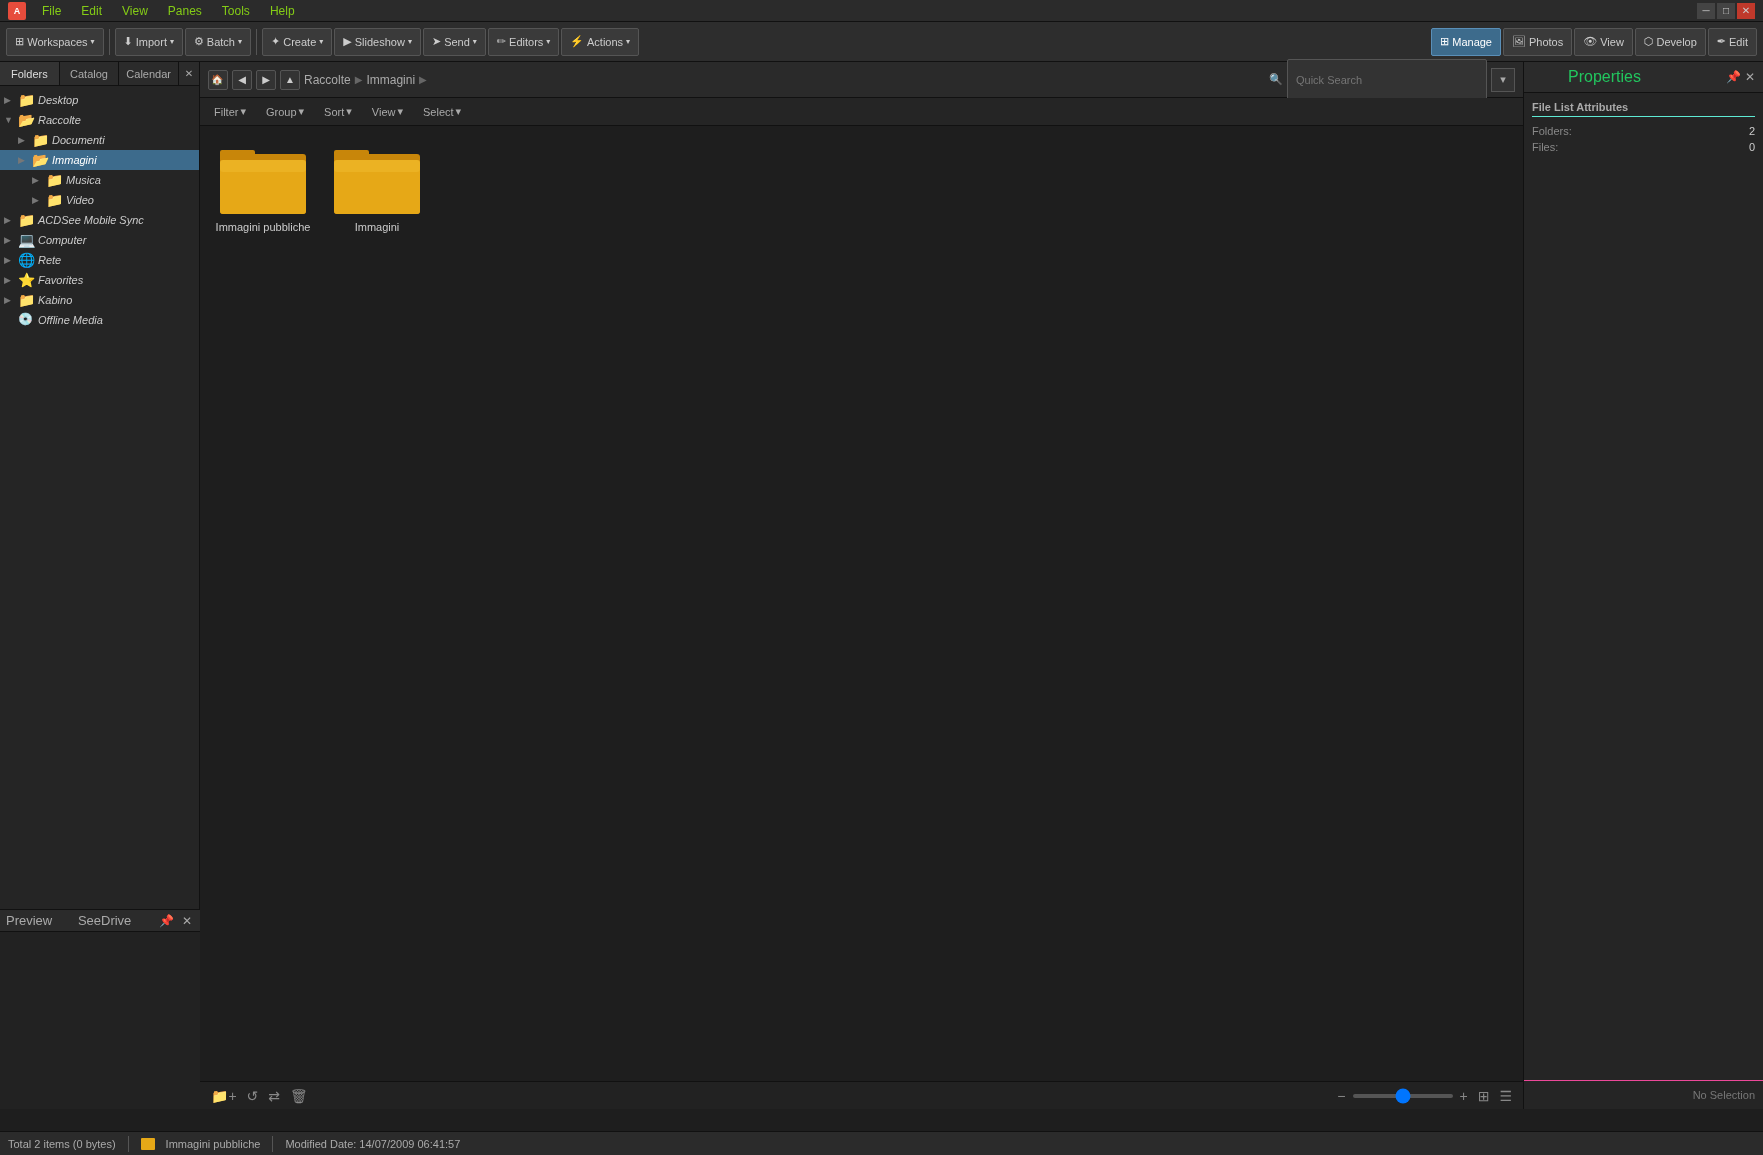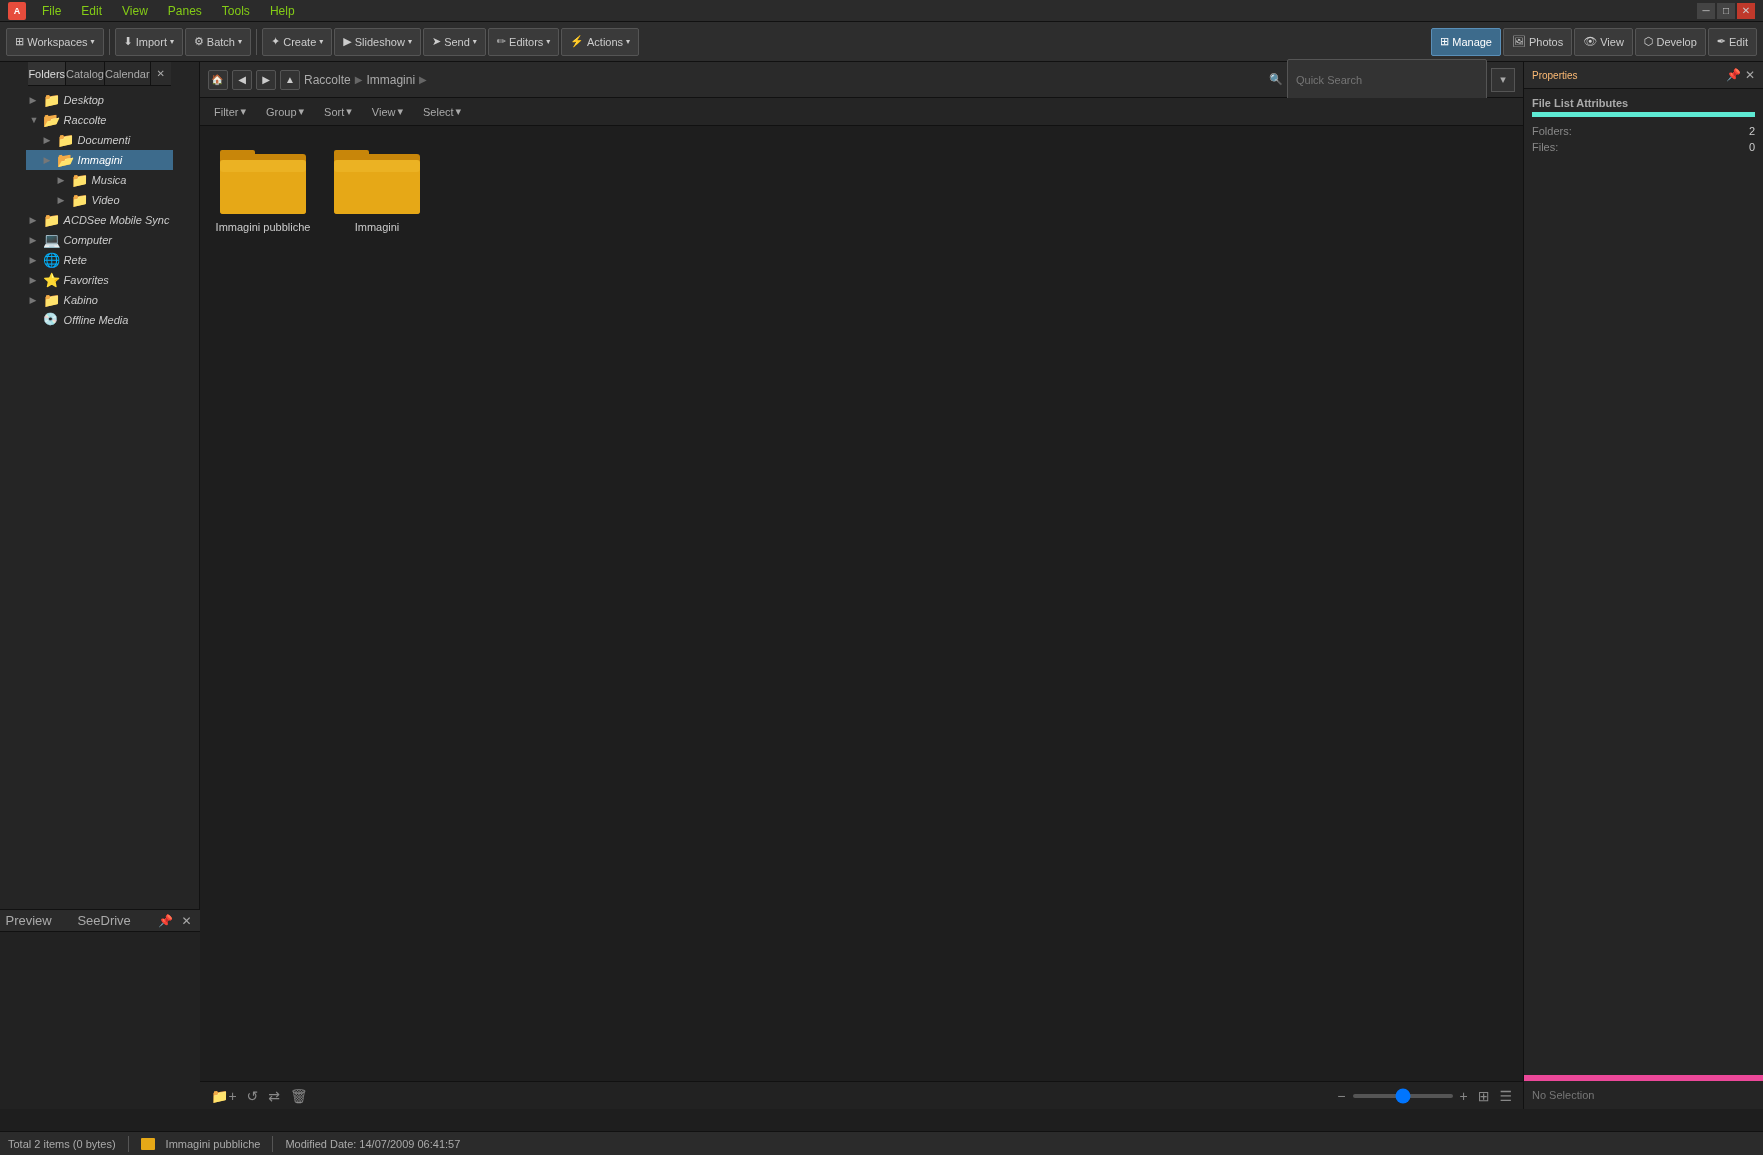--- a/index.html
+++ b/index.html
@@ -18,21 +18,21 @@
     
     #toolbar { background: #2d2d2d; height: 40px; display: flex; align-items: center; padding: 0 6px; border-bottom: 1px solid #111; gap: 2px; }
     .tool-btn { background: #3a3a3a; border: 1px solid #555; color: #ccc; padding: 3px 8px; cursor: pointer; font-size: 11px; height: 28px; display: flex; align-items: center; gap: 3px; border-radius: 2px; white-space: nowrap; }
     .tool-btn .chevron { font-size: 8px; }
     .tool-sep { width: 1px; height: 26px; background: #555; margin: 0 3px; }
 
     
     #main { display: flex; height: calc(100% - 84px); }
 
     
-    #left-panel { width: 200px; background: #252525; border-right: 1px solid #111; display: flex; flex-direction: column; flex-shrink: 0; align-items: center; }
+    #left-panel { width: 200px; background: #252525; border-right: 1px solid #111; display: flex; flex-direction: column; flex-shrink: 0; }
     #folder-tabs { display: flex; border-bottom: 1px solid #111; height: 24px; }
     .folder-tab { flex: 1; text-align: center; line-height: 24px; cursor: pointer; font-size: 11px; color: #aaa; background: #2b2b2b; border-right: 1px solid #111; }
     .folder-tab.active { background: #333; color: #ddd; }
     .folder-tab-close { width: 20px; background: #2b2b2b; border: none; color: #aaa; cursor: pointer; font-size: 10px; }
     #tree { flex: 1; overflow-y: auto; padding: 4px 0; }
     .tree-item { display: flex; align-items: center; padding: 2px 4px; cursor: pointer; white-space: nowrap; }
     .tree-item.selected { background: #3d6b8c; color: white; }
     .tree-item .arrow { width: 14px; font-size: 9px; color: #777; flex-shrink: 0; }
     .tree-icon { width: 16px; height: 16px; margin-right: 4px; flex-shrink: 0; }
     .folder-icon-yellow { color: #e6a817; font-size: 14px; }
@@ -67,29 +67,29 @@
 
     
     .folder-item { width: 110px; display: flex; flex-direction: column; align-items: center; padding: 8px 4px; cursor: pointer; border-radius: 3px; }
     .folder-thumb { width: 90px; height: 75px; position: relative; }
     .folder-svg { width: 90px; height: 75px; }
     .folder-name { font-size: 11px; color: #ccc; text-align: center; margin-top: 4px; max-width: 100px; overflow: hidden; text-overflow: ellipsis; white-space: nowrap; }
 
     
     #right-panel { width: 240px; background: #252525; border-left: 1px solid #111; display: flex; flex-direction: column; flex-shrink: 0; }
     #right-panel-header { padding: 6px 8px; background: #2b2b2b; border-bottom: 1px solid #111; display: flex; align-items: center; justify-content: space-between; }
-    #right-panel-header span { font-size: 10px; color: #fdba74; }
+    #right-panel-header span { font-size: 16px; color: #22c55e; margin-left: 36px; }
     #right-panel-controls { display: flex; gap: 4px; }
     .panel-ctrl-btn { background: none; border: none; color: #aaa; cursor: pointer; font-size: 12px; }
     #properties-content { padding: 8px; flex: 1; }
-    .prop-section-title { font-size: 11px; color: #aaa; margin-bottom: 6px; font-weight: bold; padding-bottom: 3px; border-bottom: 5px solid #5eead4; }
+    .prop-section-title { font-size: 11px; color: #aaa; margin-bottom: 6px; font-weight: bold; padding-bottom: 3px; border-bottom: 1px solid #5eead4; }
     .prop-row { display: flex; justify-content: space-between; padding: 2px 0; }
     .prop-label { color: #888; font-size: 11px; }
     .prop-value { color: #ccc; font-size: 11px; }
-    #no-selection { color: #777; font-size: 11px; padding: 8px; border-top: 6px solid #ec4899; margin-top: auto; text-align: left; }
+    #no-selection { color: #777; font-size: 11px; padding: 8px; border-top: 1px solid #ec4899; margin-top: auto; text-align: right; }
 
     
     #statusbar { height: 24px; background: #2b2b2b; border-top: 1px solid #111; display: flex; align-items: center; padding: 0 8px; gap: 8px; font-size: 11px; color: #aaa; position: fixed; bottom: 0; left: 0; right: 0; }
     .status-sep { width: 1px; height: 16px; background: #555; margin: 0 4px; }
     .status-folder-icon { width: 14px; height: 12px; background: #e6a817; border-radius: 1px; display: inline-block; margin-right: 3px; }
 
     
     #file-area-bottom { height: 28px; background: #222; border-top: 1px solid #111; display: flex; align-items: center; padding: 0 8px; gap: 4px; }
     .bottom-btn { background: none; border: none; color: #888; cursor: pointer; font-size: 14px; padding: 0 3px; }
     .slider-container { display: flex; align-items: center; gap: 4px; flex: 1; justify-content: flex-end; }

